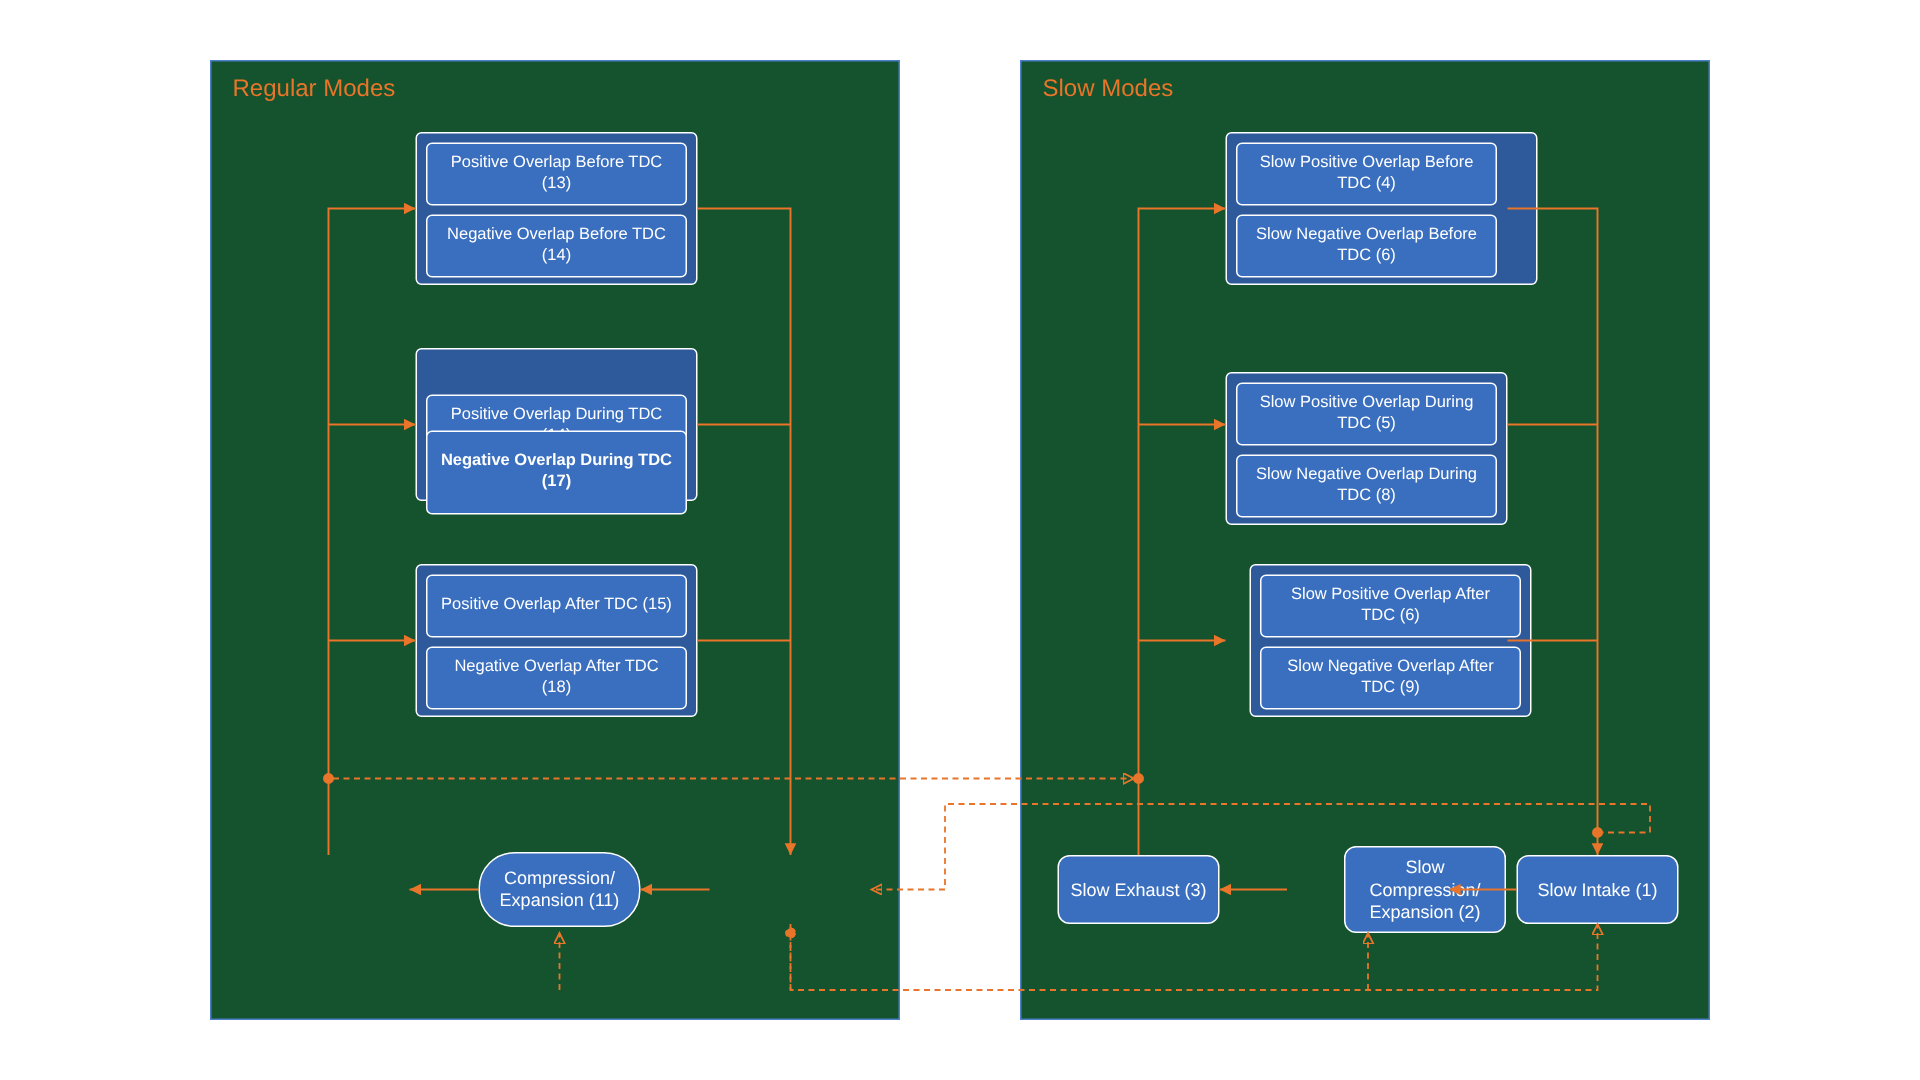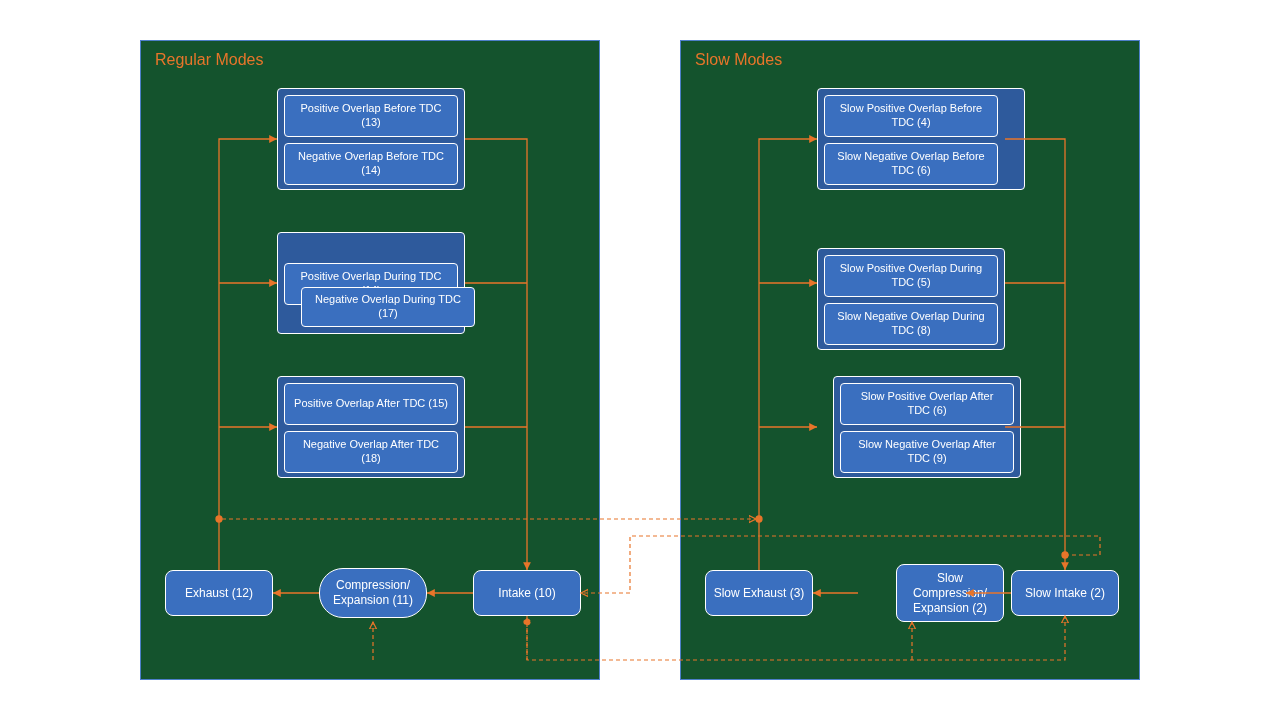--- a/index.html
+++ b/index.html
@@ -25,47 +25,45 @@
   <div class="panel" style="left:680px;top:40px;width:460px;height:640px;padding-left:31px;">
     <div class="panel-title">Slow Modes</div>
   </div>
 
   <div class="dblbox" style="left:277px;top:88px;width:188px;height:102px;">
     <div class="cell" style="left:6px;top:6px;width:174px;height:42px;">Positive Overlap Before TDC (13)</div>
     <div class="cell" style="left:6px;top:54px;width:174px;height:42px;">Negative Overlap Before TDC (14)</div>
   </div>
   <div class="dblbox" style="left:277px;top:232px;width:188px;height:102px;">
     <div class="cell" style="left:6px;top:6px;width:174px;height:42px;margin-top:24px;">Positive Overlap During TDC (14)</div>
-    <div class="cell" style="left:23px;top:54px;width:174px;height:40px;">Negative Overlap During TDC (17)</div>
+    <div class="cell" style="left:6px;top:54px;width:174px;height:56px;font-weight:bold;">Negative Overlap During TDC (17)</div>
   </div>
   <div class="dblbox" style="left:277px;top:376px;width:188px;height:102px;">
     <div class="cell" style="left:6px;top:6px;width:174px;height:42px;">Positive Overlap After TDC (15)</div>
     <div class="cell" style="left:6px;top:54px;width:174px;height:42px;">Negative Overlap After TDC (18)</div>
   </div>
 
   <div class="dblbox" style="left:817px;top:88px;width:208px;height:102px;">
     <div class="cell" style="left:6px;top:6px;width:174px;height:42px;">Slow Positive Overlap Before TDC (4)</div>
     <div class="cell" style="left:6px;top:54px;width:174px;height:42px;">Slow Negative Overlap Before TDC (6)</div>
   </div>
   <div class="dblbox" style="left:817px;top:232px;width:188px;height:102px;margin-top:16px;">
     <div class="cell" style="left:6px;top:6px;width:174px;height:42px;">Slow Positive Overlap During TDC (5)</div>
     <div class="cell" style="left:6px;top:54px;width:174px;height:42px;">Slow Negative Overlap During TDC (8)</div>
   </div>
   <div class="dblbox" style="left:833px;top:376px;width:188px;height:102px;">
     <div class="cell" style="left:6px;top:6px;width:174px;height:42px;">Slow Positive Overlap After TDC (6)</div>
     <div class="cell" style="left:6px;top:54px;width:174px;height:42px;">Slow Negative Overlap After TDC (9)</div>
   </div>
 
-  <div class="node" style="left:165px;top:570px;width:108px;height:46px;">Exhaust (12)</div>
   <div class="node" style="left:319px;top:568px;width:108px;height:50px;border-radius:24px;">Compression/ Expansion (11)</div>
-  <div class="node" style="left:473px;top:570px;width:108px;height:46px;">Intake (10)</div>
 
   <div class="node" style="left:705px;top:570px;width:108px;height:46px;">Slow Exhaust (3)</div>
   <div class="node" style="left:896px;top:564px;width:108px;height:58px;">Slow Compression/ Expansion (2)</div>
-  <div class="node" style="left:1011px;top:570px;width:108px;height:46px;">Slow Intake (2)</div>
+  <div class="node" style="left:1011px;top:570px;width:108px;height:46px;">Slow Intake (1)</div>
 
   <svg class="wires">
     <defs>
       <marker id="ah" markerWidth="8" markerHeight="8" refX="6" refY="3" orient="auto">
         <path d="M0,0 L6,3 L0,6 Z" fill="#E8752A"></path>
       </marker>
       <marker id="aho" markerWidth="8" markerHeight="8" refX="6" refY="3" orient="auto">
         <path d="M0,0 L6,3 L0,6 Z" fill="none" stroke="#E8752A" stroke-width="1"></path>
       </marker>
     </defs>

